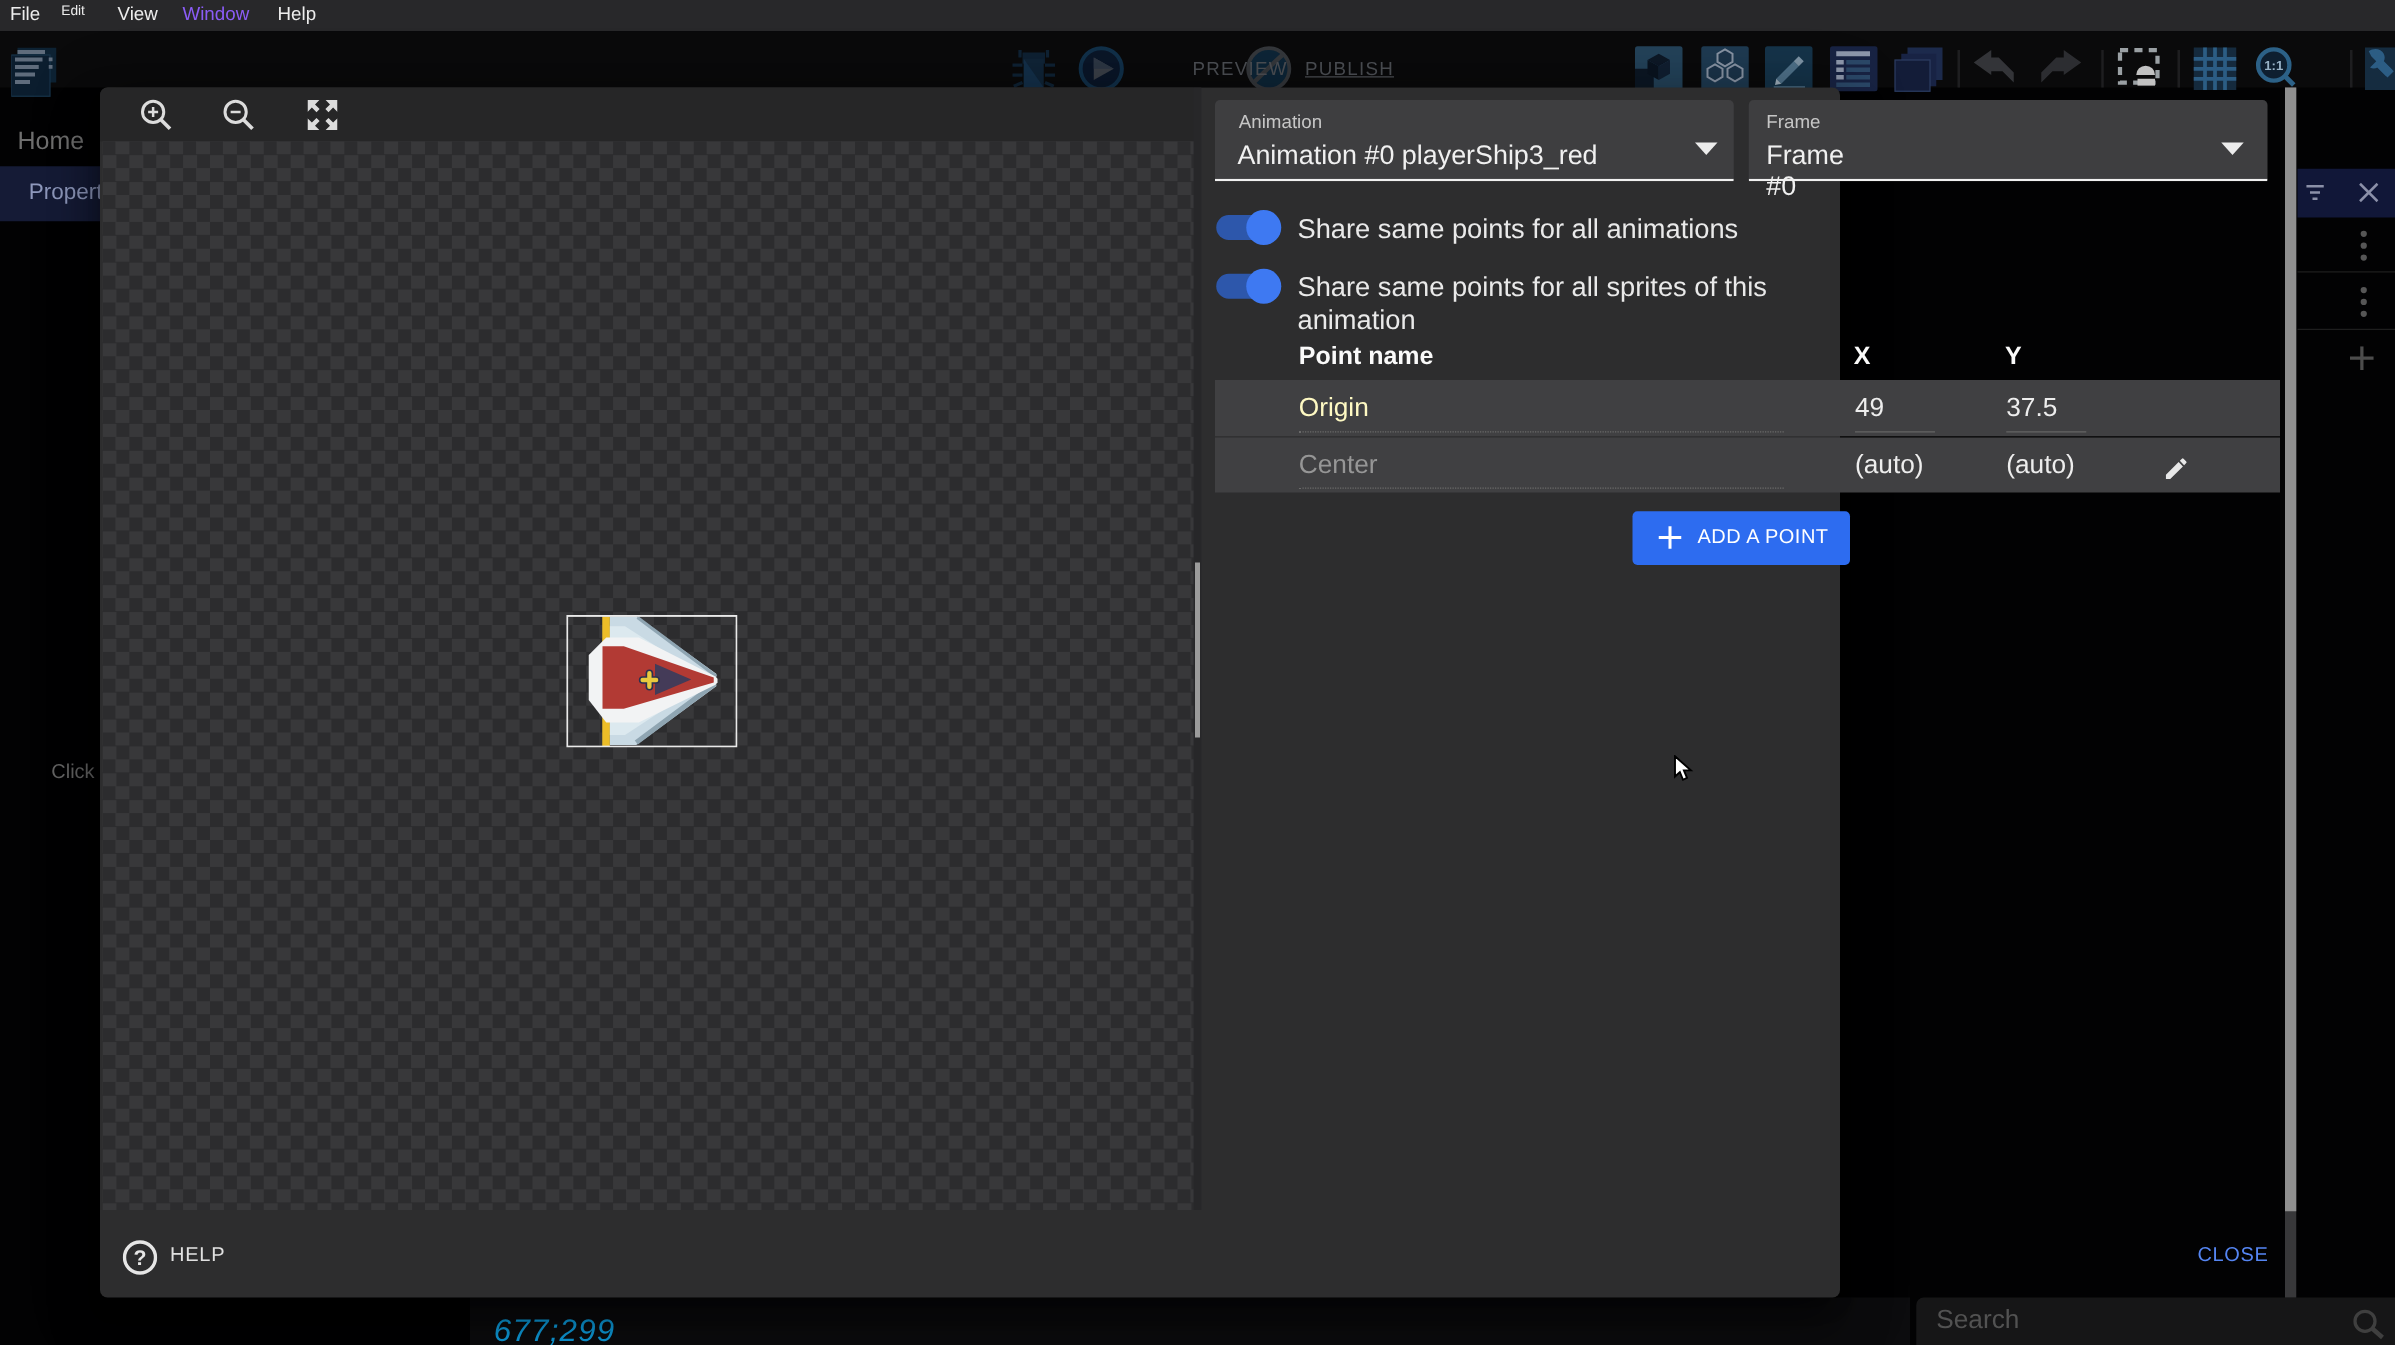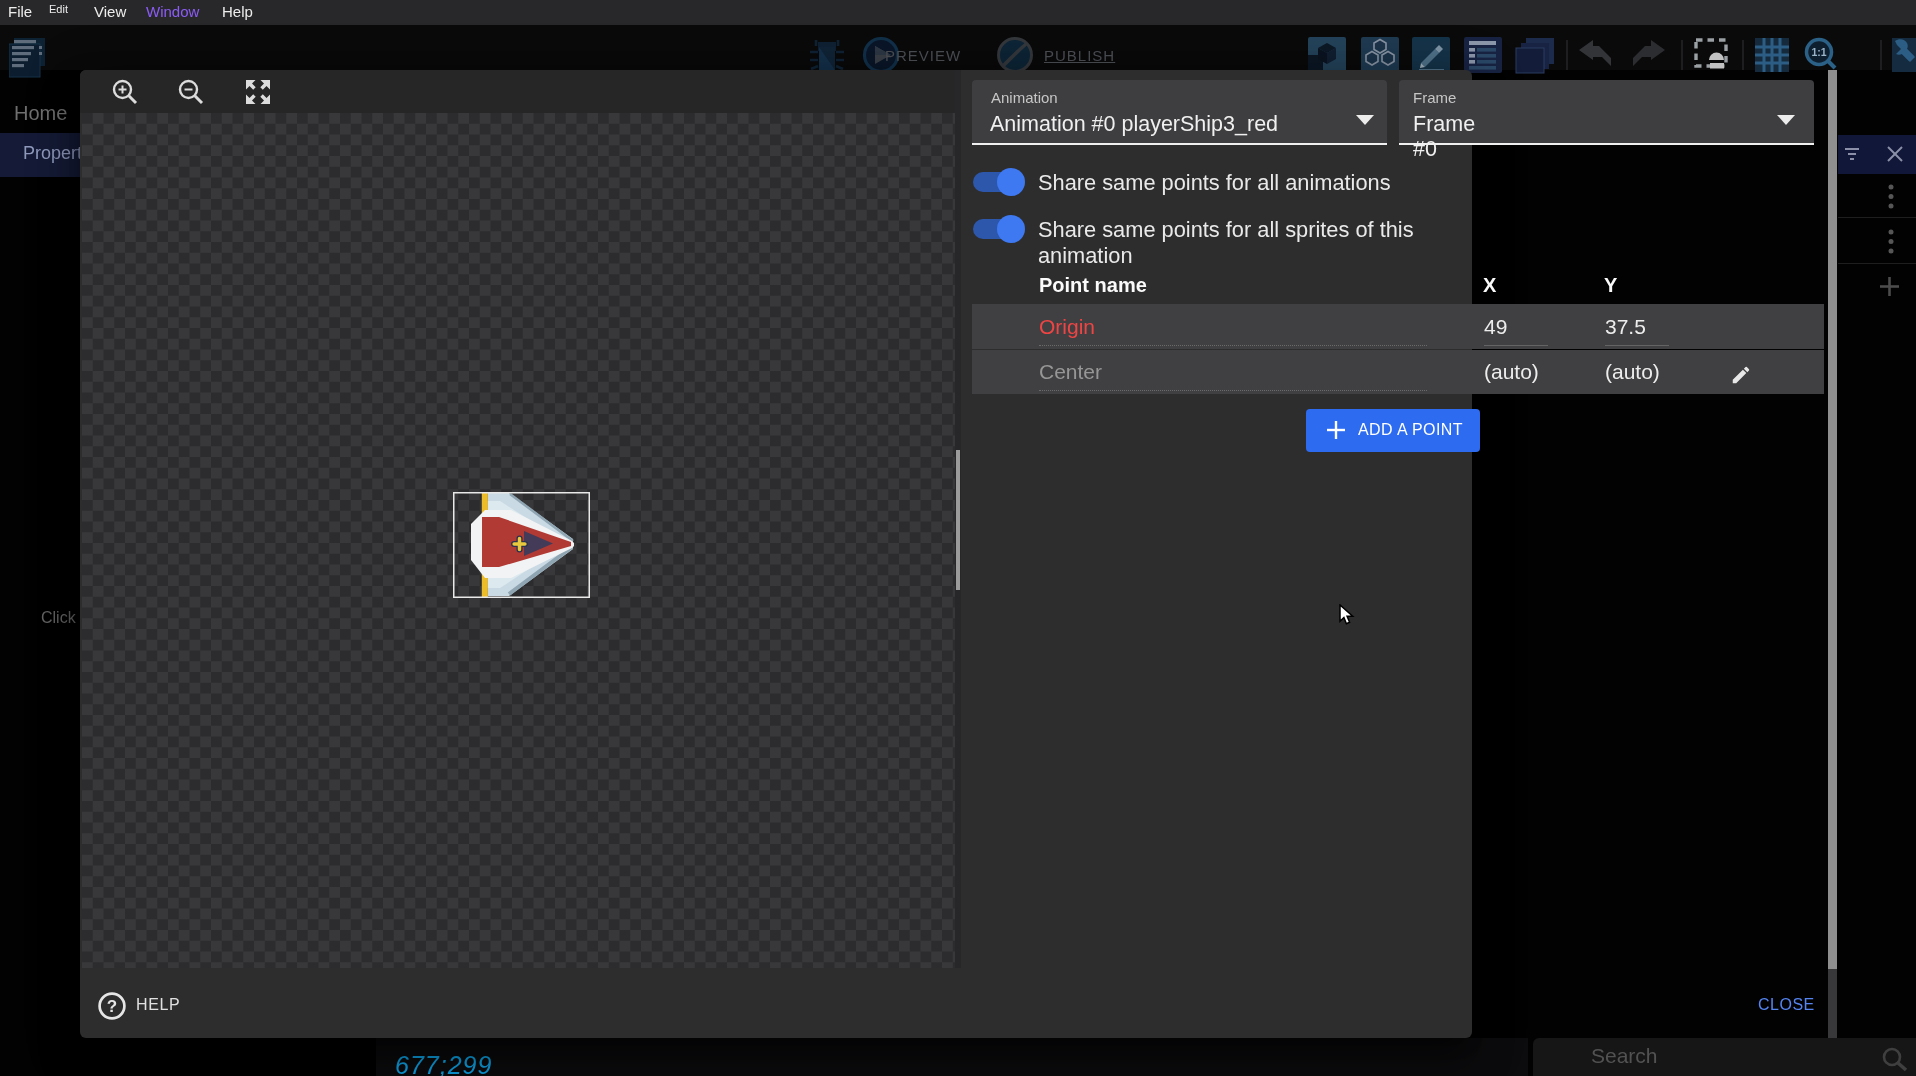--- a/index.html
+++ b/index.html
@@ -135,21 +135,21 @@
     </g>
     <line x1="581" y1="4" x2="581" y2="34" stroke="#1e1e20" stroke-width="2"></line>
 
     <g transform="translate(592,0)">
       <rect x="0" y="2" width="24" height="34" fill="#152c40"></rect>
       <path d="M3 5 C 7 2 13 3 15 7 C 16 9 16 11 15 13 L22 20 L17 25 L10 18 C 8 19 6 19 4 18 L9 13 L5 9 Z" fill="#2c5d84"></path>
       <path d="M14 12 L23 21 L18 26 L9 17 Z" fill="#2c5d84"></path>
     </g>
   </svg>
 </div>
-<div class="abs" style="left:885px;top:47px;font-size:15px;color:#4c4f54;letter-spacing:1px;">PREVIEW</div>
+<div class="abs" style="left:954px;top:47px;font-size:15px;color:#4c4f54;letter-spacing:1px;">PREVIEW</div>
 <div class="abs" style="left:1044px;top:47px;font-size:15px;color:#4c4f54;letter-spacing:1px;text-decoration:underline;">PUBLISH</div>
 
 <div class="abs" style="left:14px;top:102px;font-size:20px;color:#6f6f6f;">Home</div>
 <div class="abs" style="left:0;top:133px;width:81px;height:44px;background:#151b36;overflow:hidden;">
   <div class="abs" style="left:23px;top:10px;font-size:18px;color:#8f99bd;white-space:nowrap;">Propertie</div>
 </div>
 <div class="abs" style="left:41px;top:609px;font-size:16px;color:#646464;">Click</div>
 
 <div class="abs" style="left:1838px;top:135px;width:78px;height:39px;background:#111738;"></div>
 <div class="abs" id="filtericon" style="left:1845px;top:147px;">
@@ -190,21 +190,21 @@
     <g stroke="#4c4c4c" stroke-width="2.6">
       <line x1="9.5" y1="0" x2="9.5" y2="19"></line>
       <line x1="0" y1="9.5" x2="19" y2="9.5"></line>
     </g>
   </svg>
 </div>
 
 <div class="abs" style="left:376px;top:1038px;width:1152px;height:38px;background:#0c0c0e;"></div>
 <div class="abs" style="left:395px;top:1051px;font-size:25px;color:#0ea5e9;letter-spacing:1px;font-style:italic;">677;299</div>
 <div class="abs" style="left:1533px;top:1038px;width:383px;height:38px;background:#161617;border-top-left-radius:6px;"></div>
-<div class="abs" style="left:1591px;top:1044px;font-size:21px;color:#525252;">Search</div>
+<div class="abs" style="left:1549px;top:1044px;font-size:21px;color:#525252;">Search</div>
 <div class="abs" id="searchmag" style="left:1876px;top:1041px;">
   <svg width="34" height="34" viewBox="0 0 34 34">
     <circle cx="16" cy="16" r="8" fill="none" stroke="#3f3f3f" stroke-width="2.6"></circle>
     <line x1="22" y1="22" x2="30" y2="29" stroke="#3f3f3f" stroke-width="3.6"></line>
   </svg>
 </div>
 
 <div class="abs" id="dialog" style="left:80px;top:70px;width:1392px;height:968px;background:#2d2d2e;border-radius:6px;box-shadow:0 11px 15px -7px rgba(0,0,0,.45), 0 24px 38px 3px rgba(0,0,0,.3), 0 9px 46px 8px rgba(0,0,0,.25);">
 
   <div class="abs" style="left:0;top:0;width:875px;height:43px;background:#262627;border-top-left-radius:6px;"></div>
@@ -287,21 +287,21 @@
   <div class="abs" style="left:893px;top:149px;width:49px;height:20px;border-radius:10px;background:#2d57ab;"></div>
   <div class="abs" style="left:917px;top:145px;width:28px;height:28px;border-radius:50%;background:#3e79f2;"></div>
   <div class="abs" style="left:958px;top:147px;font-size:21.8px;color:#e9e9e9;">Share same points for all sprites of this animation</div>
 
   <div class="abs" style="left:959px;top:204px;font-size:20px;font-weight:bold;color:#fafafa;">Point name</div>
   <div class="abs" style="left:1403px;top:204px;font-size:20px;font-weight:bold;color:#fafafa;">X</div>
   <div class="abs" style="left:1524px;top:204px;font-size:20px;font-weight:bold;color:#fafafa;">Y</div>
 
   <div class="abs" style="left:892px;top:234px;width:852px;height:45px;background:#404042;"></div>
   <div class="abs" style="left:892px;top:280px;width:852px;height:44px;background:#404042;"></div>
-  <div class="abs" style="left:959px;top:245px;font-size:21px;color:#ef4444;">Origin</div>
+  <div class="abs" style="left:959px;top:245px;font-size:21px;color:#fef9c3;">Origin</div>
   <div class="abs" style="left:1404px;top:245px;font-size:21px;color:#ededed;">49</div>
   <div class="abs" style="left:1525px;top:245px;font-size:21px;color:#ededed;">37.5</div>
   <div class="abs" style="left:959px;top:275px;width:388px;height:1px;border-bottom:1px dotted #6a6a6a;"></div>
   <div class="abs" style="left:1404px;top:275px;width:64px;height:1px;background:#646464;"></div>
   <div class="abs" style="left:1525px;top:275px;width:64px;height:1px;background:#646464;"></div>
   <div class="abs" style="left:959px;top:290px;font-size:21px;color:#969696;">Center</div>
   <div class="abs" style="left:1404px;top:290px;font-size:21px;color:#ededed;">(auto)</div>
   <div class="abs" style="left:1525px;top:290px;font-size:21px;color:#ededed;">(auto)</div>
   <div class="abs" style="left:959px;top:320px;width:388px;height:1px;border-bottom:1px dotted #6a6a6a;"></div>
   <div class="abs" id="pencil" style="left:1650px;top:294px;">

